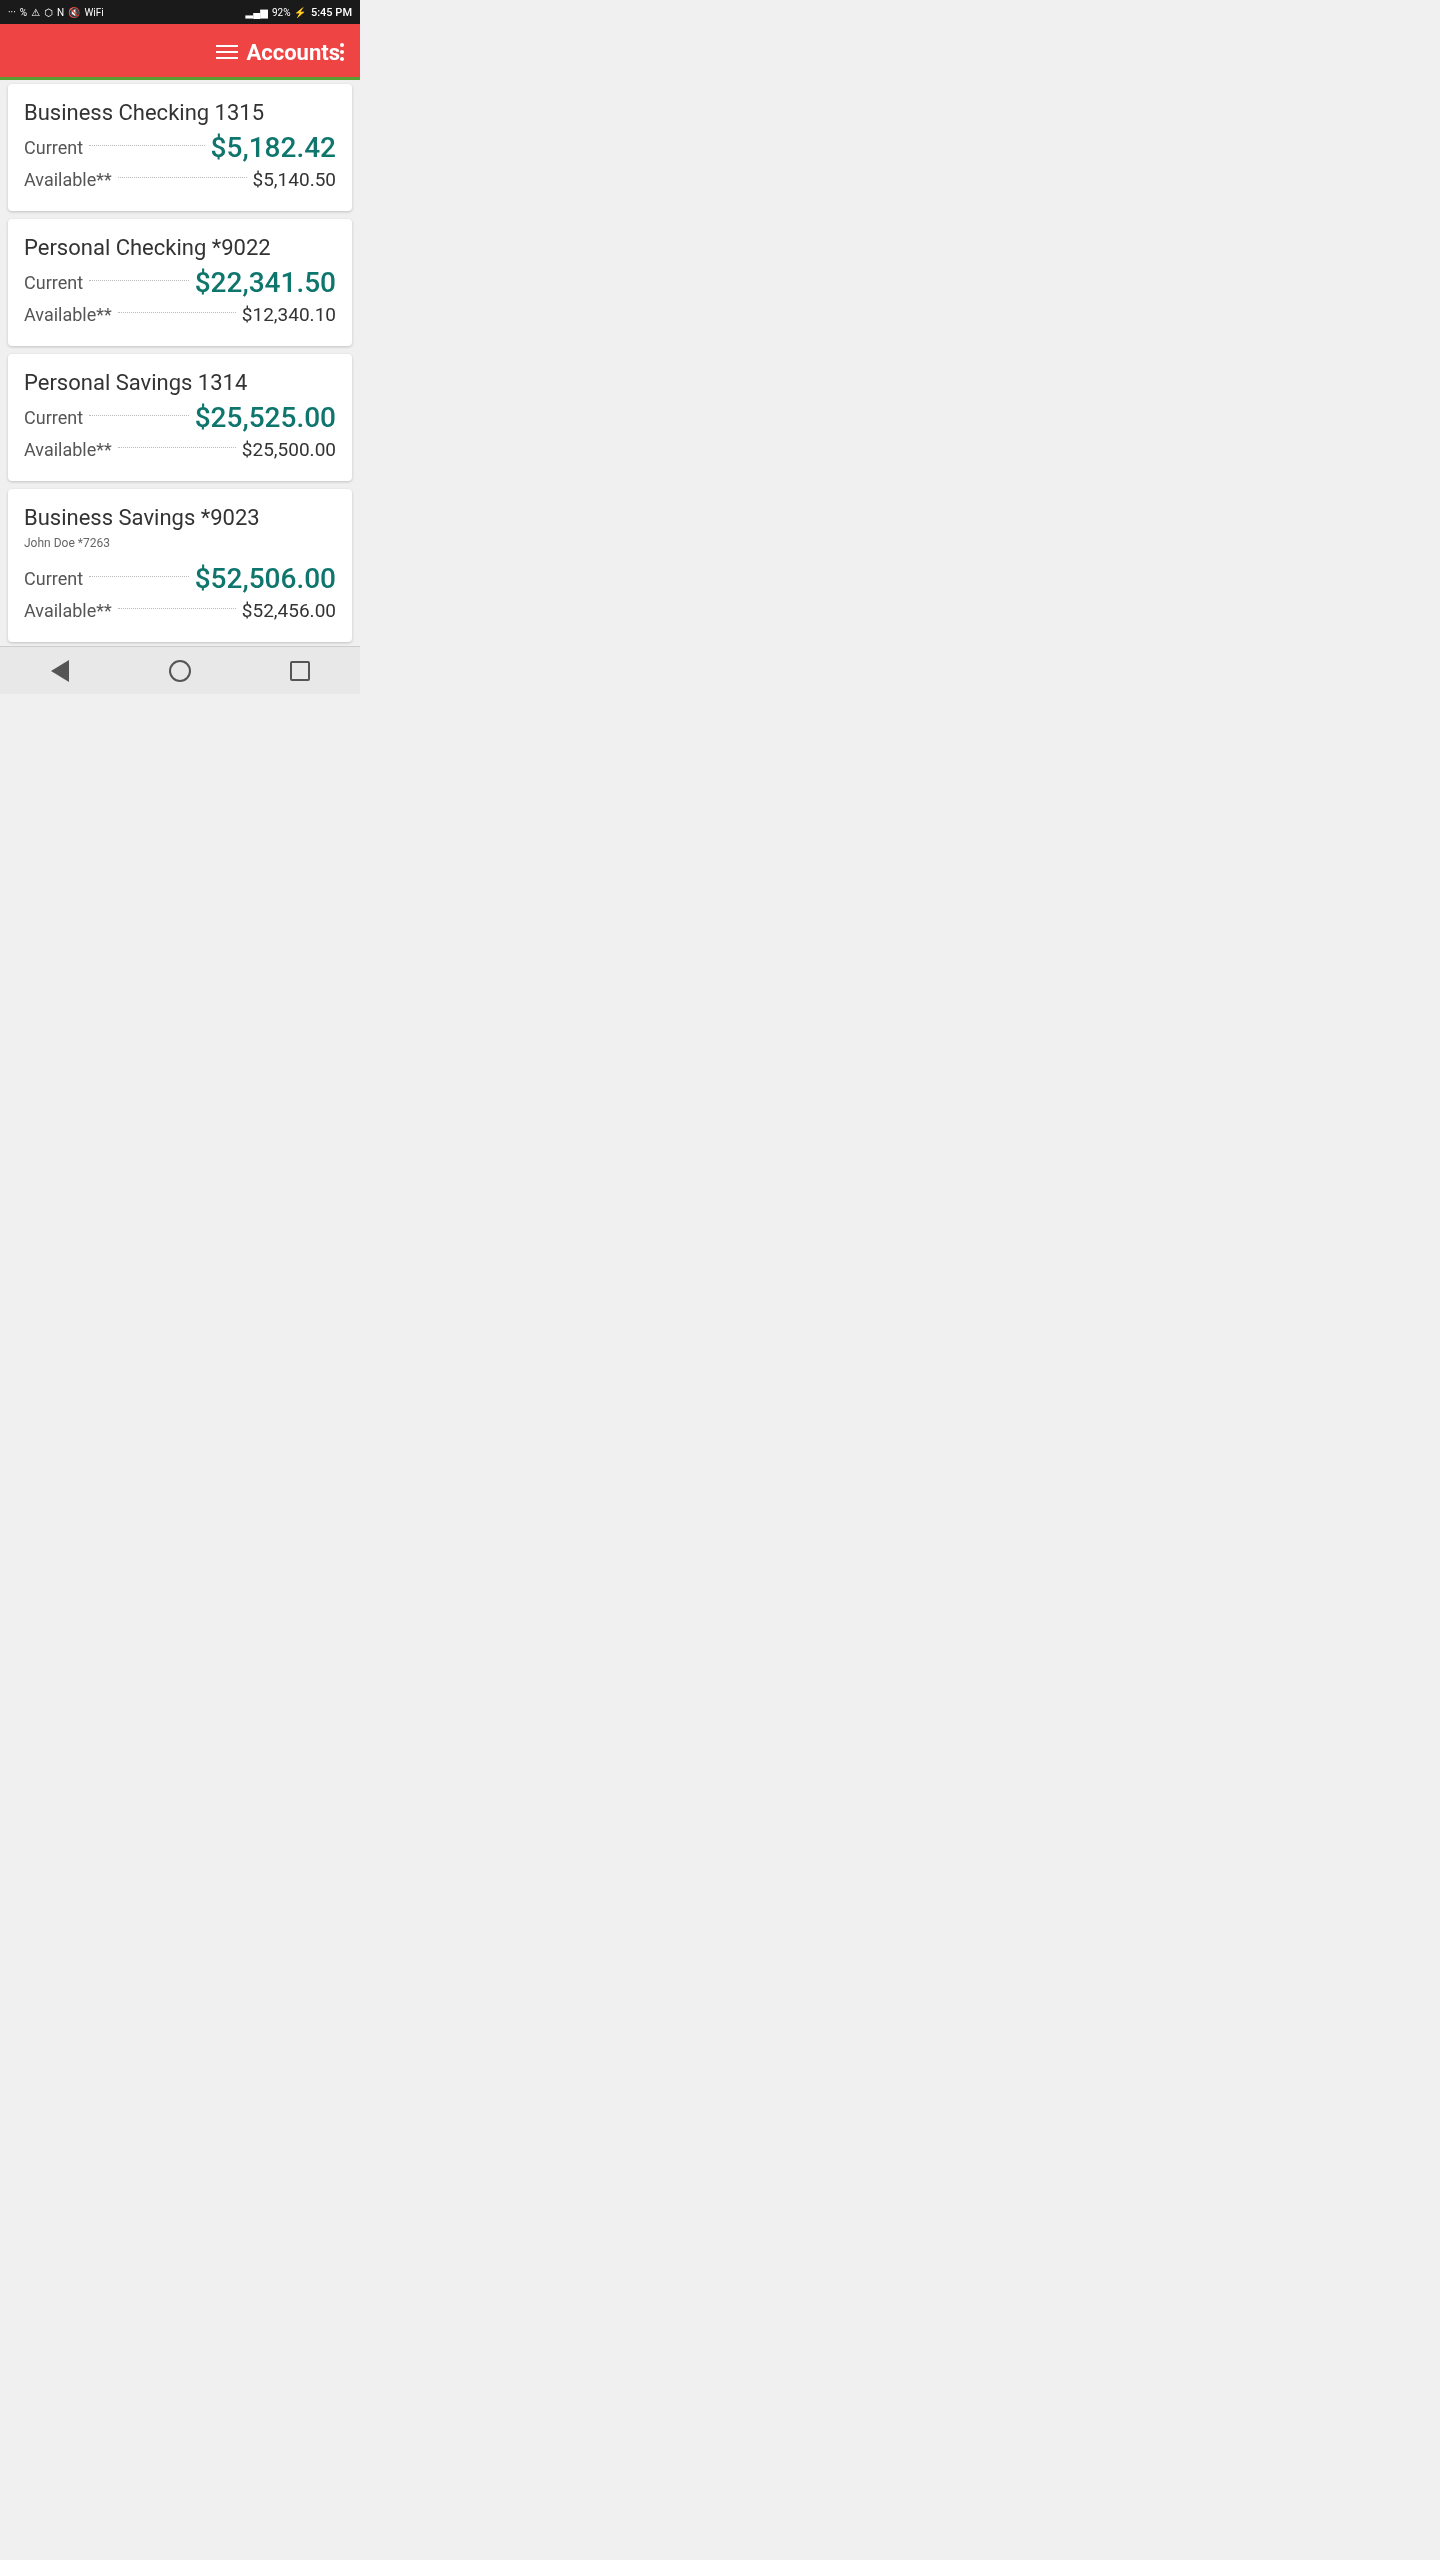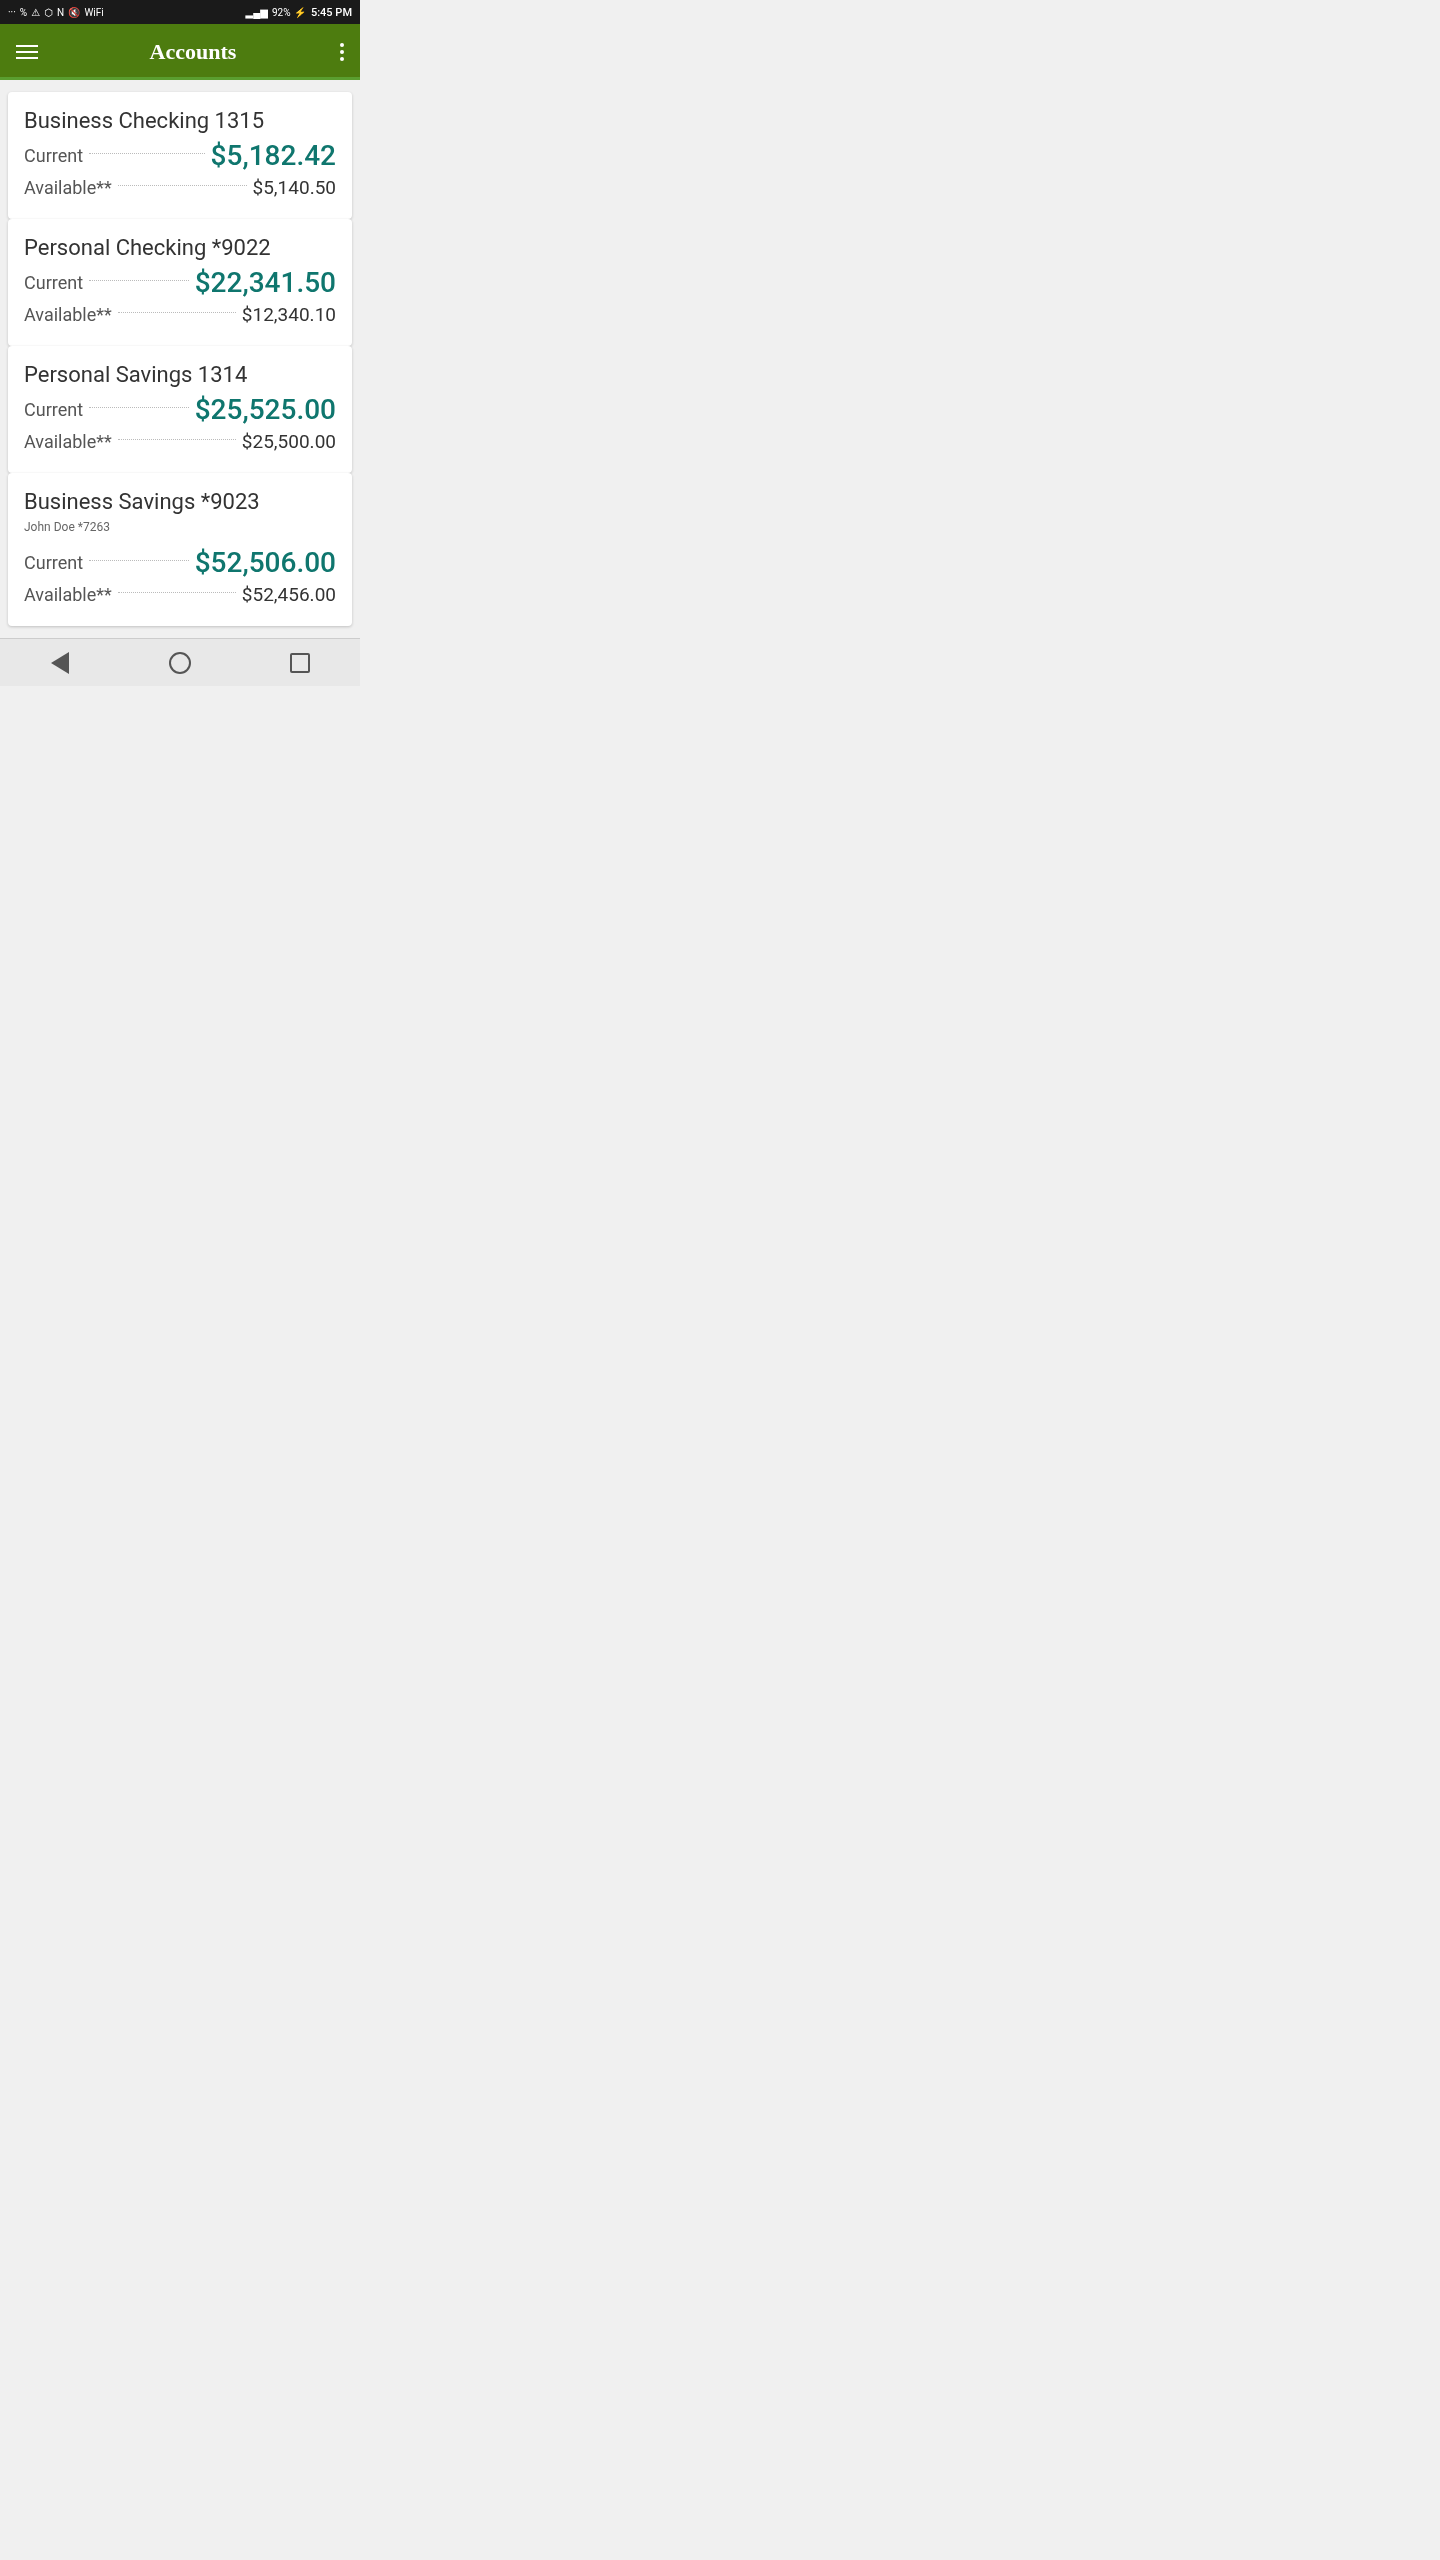--- a/index.html
+++ b/index.html
@@ -37,28 +37,27 @@
     }
 
     .status-right {
       display: flex;
       align-items: center;
       gap: 4px;
     }
 
     
     .app-bar {
-      background-color: #4d7c0f;
+      background-color: #ef4444;
       height: 56px;
       display: flex;
       align-items: center;
-      justify-content: space-between;
+      justify-content: flex-end;
       padding: 0 16px;
       position: relative;
-      font-family: Liberation Serif, serif;
     }
 
     .app-bar::after {
       content: '';
       position: absolute;
       bottom: 0;
       left: 0;
       right: 0;
       height: 3px;
       background-color: #5a9e2f;
@@ -100,24 +99,24 @@
     .dot {
       width: 4px;
       height: 4px;
       background-color: white;
       border-radius: 50%;
     }
 
     
     .content {
       flex: 1;
-      padding: 12px 8px;
+      padding: 4px 8px;
       display: flex;
       flex-direction: column;
-      gap: 0;
+      gap: 8px;
       overflow-y: auto;
     }
 
     
     .account-card {
       background-color: white;
       border-radius: 4px;
       padding: 16px 16px 16px 16px;
       box-shadow: 0 1px 3px rgba(0,0,0,0.2);
       cursor: pointer;

